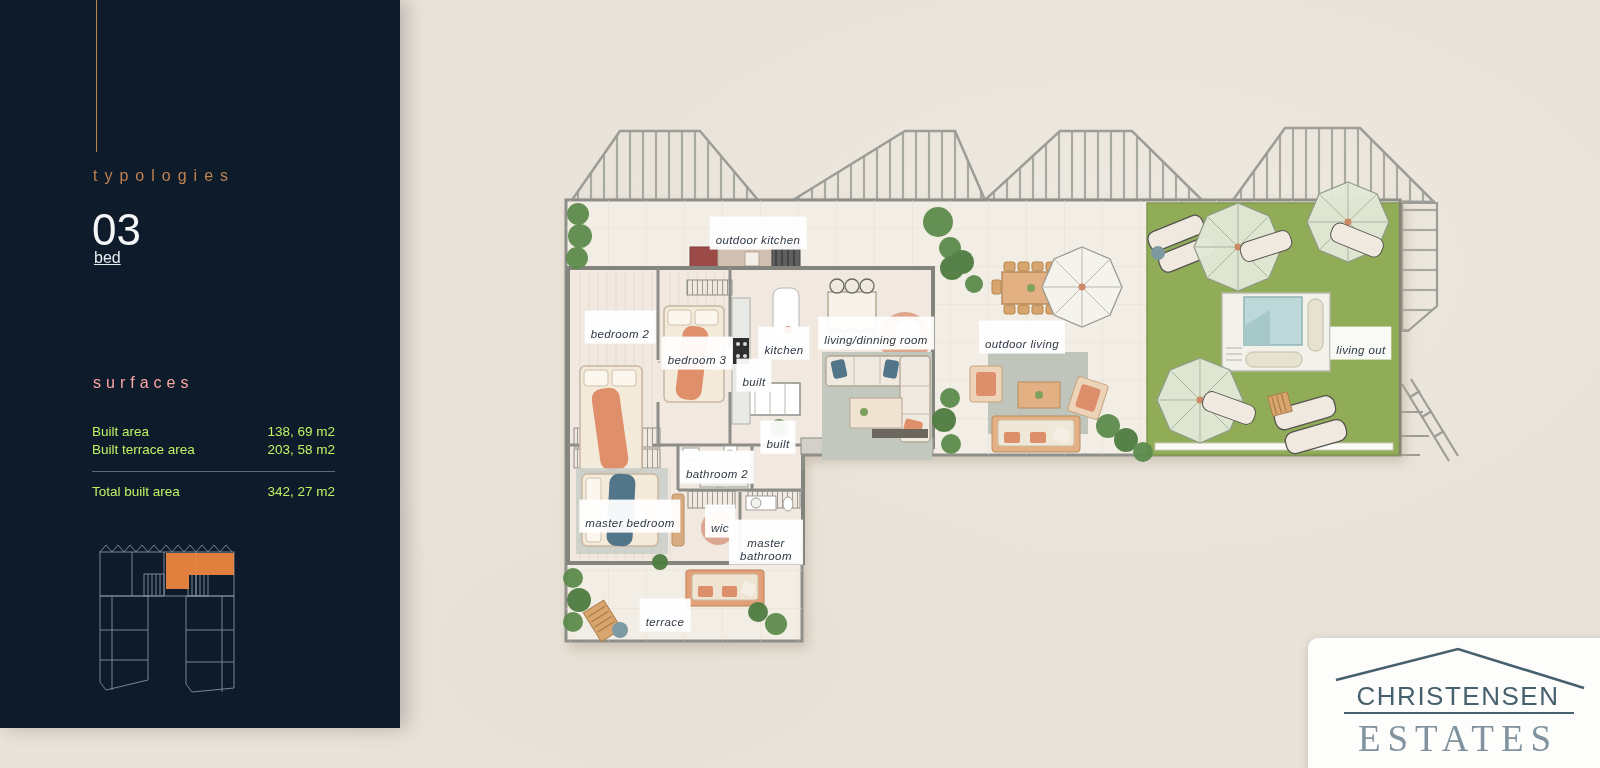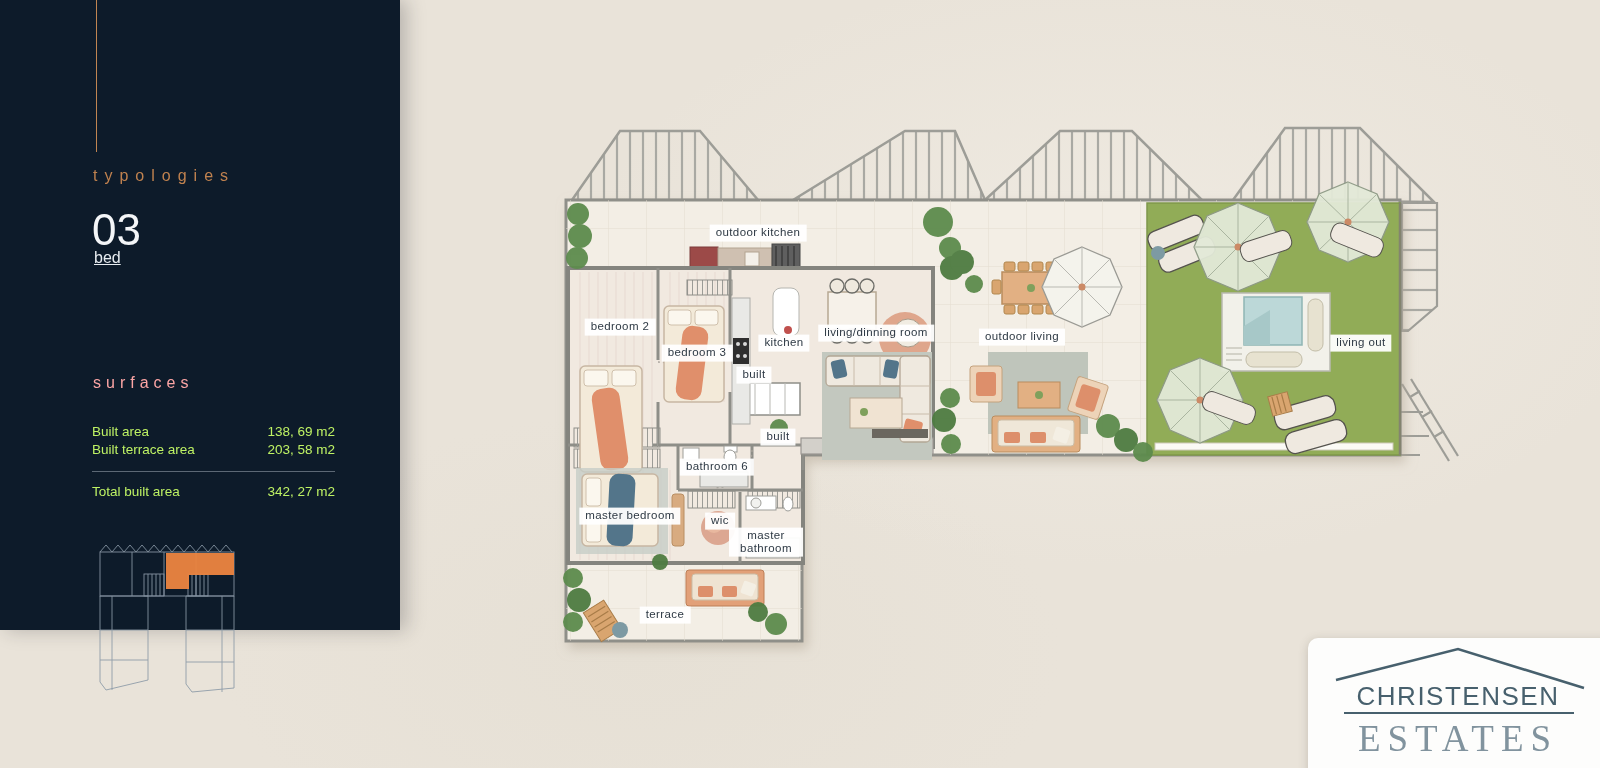--- a/index.html
+++ b/index.html
@@ -14,27 +14,27 @@
     background:
       radial-gradient(900px 500px at 70% 35%, #efeae1 0%, rgba(239,234,225,0) 60%),
       radial-gradient(700px 400px at 40% 85%, #e6e0d5 0%, rgba(230,224,213,0) 60%),
       #e9e3d9;
   }
   svg.plan{position:absolute;left:0;top:0;z-index:1;}
   
   .plan-label{
     position:absolute;z-index:3;transform:translate(-50%,-50%);
     background:rgba(255,255,255,.94);color:#2e3944;
-    font-size:11.5px;letter-spacing:.4px;padding:1px 6px 2px;
-    white-space:nowrap;line-height:1.2;
+    font-size:11.5px;letter-spacing:.4px;padding:17px 6px 2px;
+    white-space:nowrap;line-height:1.2;font-style:italic;
   }
   .plan-label.wrap{white-space:normal;width:62px;text-align:center;line-height:1.12;}
   
   .sidebar{
-    position:absolute;left:0;top:0;width:400px;height:630px;z-index:5;
+    position:absolute;left:0;top:0;width:400px;height:728px;z-index:5;
     background:#0d1b2a;color:#eef2f5;
     box-shadow:6px 0 18px rgba(30,30,40,.25);
   }
   .accent-line{position:absolute;left:96px;top:0;width:1px;height:152px;background:#c08552;}
   .eyebrow{
     position:absolute;left:93px;top:167px;color:#c0824f;
     font-size:16px;letter-spacing:7px;
   }
   .unit-number{position:absolute;left:92px;top:208px;font-size:44px;font-weight:300;color:#f4f6f8;line-height:1;}
   .unit-label{position:absolute;left:94px;top:249px;font-size:16px;color:#e8edf1;text-decoration:underline;}
@@ -352,21 +352,21 @@
 
   <div class="plan-label" style="left:758px;top:233px">outdoor kitchen</div>
   <div class="plan-label" style="left:620px;top:327px">bedroom 2</div>
   <div class="plan-label" style="left:697px;top:353px">bedroom 3</div>
   <div class="plan-label" style="left:784px;top:343px">kitchen</div>
   <div class="plan-label" style="left:754px;top:375px">built</div>
   <div class="plan-label" style="left:876px;top:333px">living/dinning room</div>
   <div class="plan-label" style="left:1022px;top:337px">outdoor living</div>
   <div class="plan-label" style="left:1361px;top:343px">living out</div>
   <div class="plan-label" style="left:778px;top:437px">built</div>
-  <div class="plan-label" style="left:717px;top:467px">bathroom 6</div>
+  <div class="plan-label" style="left:717px;top:467px">bathroom 2</div>
   <div class="plan-label" style="left:630px;top:516px">master bedroom</div>
   <div class="plan-label" style="left:720px;top:521px">wic</div>
   <div class="plan-label wrap" style="left:766px;top:542px">master bathroom</div>
   <div class="plan-label" style="left:665px;top:615px">terrace</div>
 
   <div class="logo-card">
     <svg width="316" height="150" viewBox="0 0 316 150">
       <polyline points="28,42 150,11 276,50" fill="none" stroke="#47606d" stroke-width="2.6"></polyline>
       <text x="150" y="67" text-anchor="middle" font-family="Liberation Sans, sans-serif" font-size="26" font-weight="500" letter-spacing="1.5" fill="#47606d">CHRISTENSEN</text>
       <line x1="36" y1="75" x2="266" y2="75" stroke="#47606d" stroke-width="2"></line>

